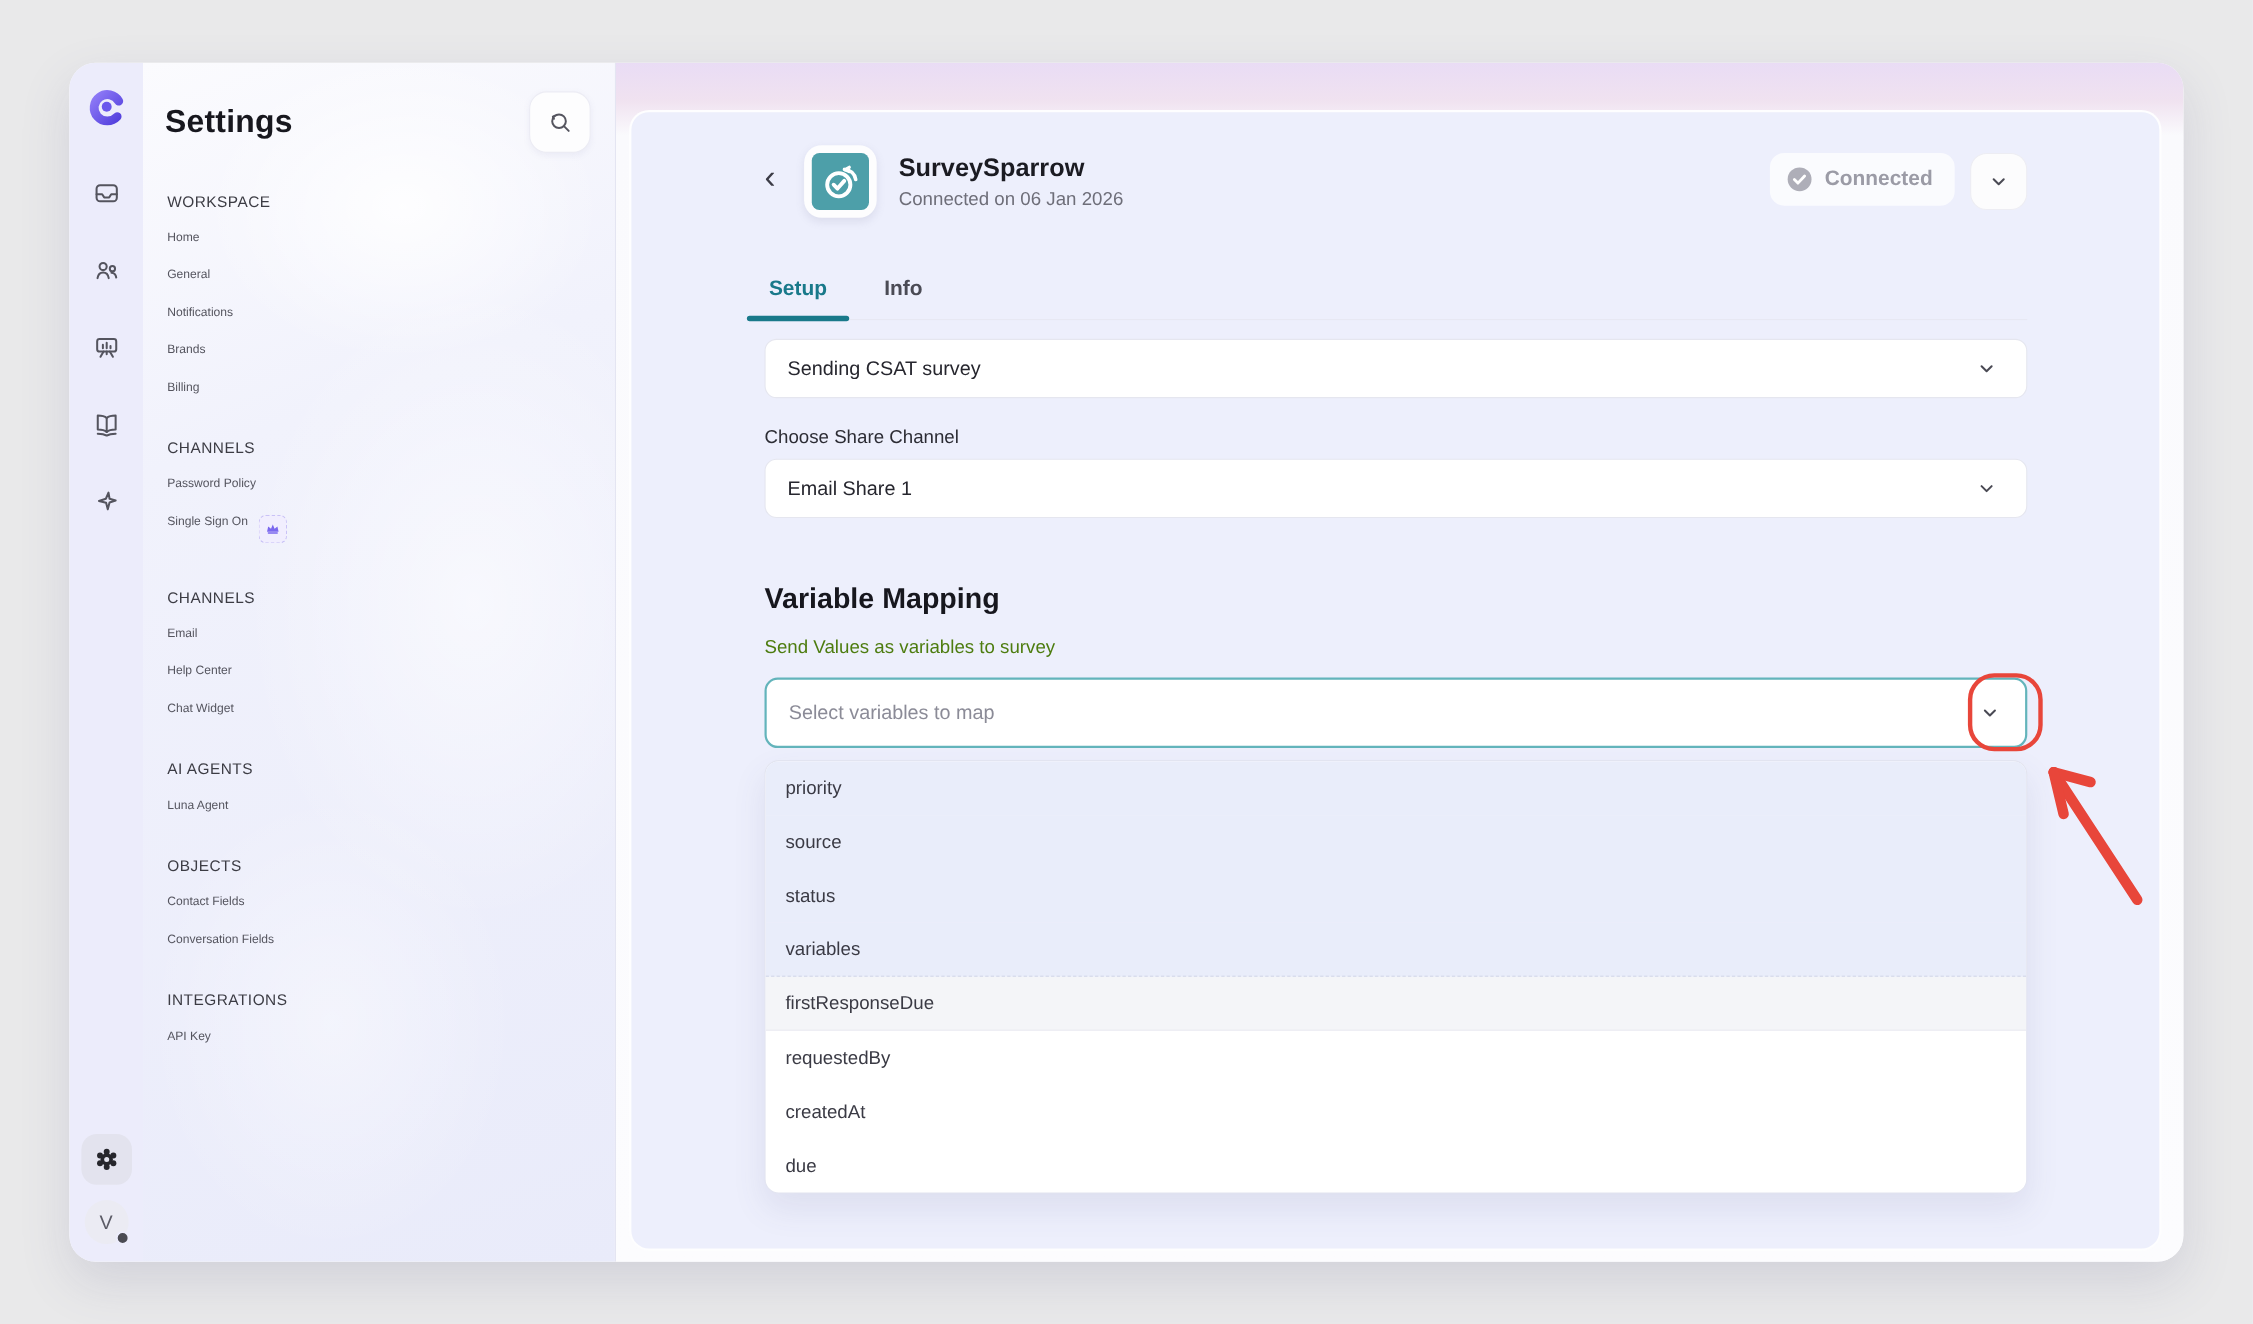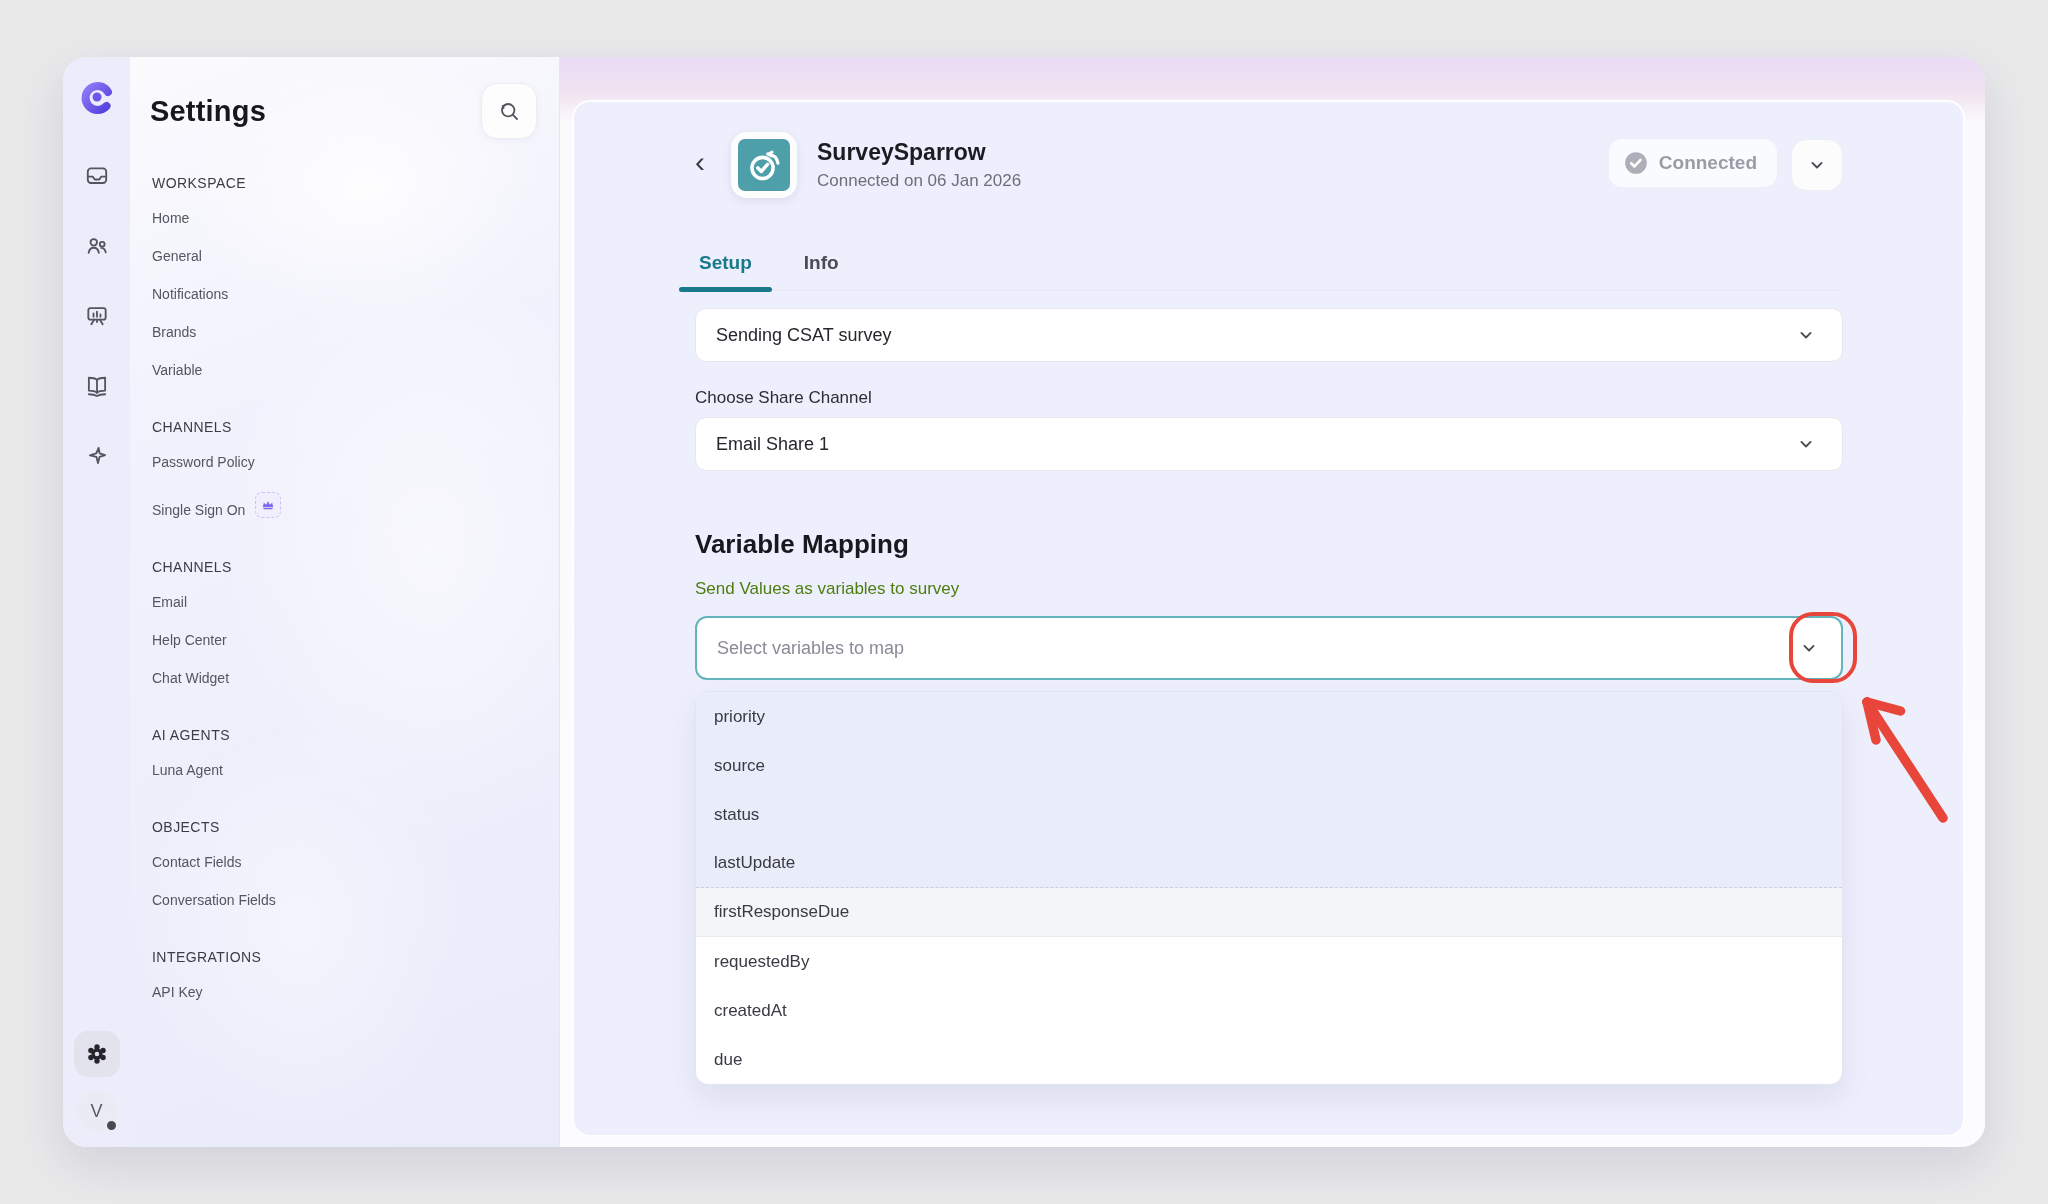--- a/index.html
+++ b/index.html
@@ -44,21 +44,21 @@
     pointer-events:none;
   }
   .side-head{ display:flex; align-items:center; justify-content:space-between; padding:26px 22px 0 20px; position:relative; }
   .side-title{ font-size:29px; font-weight:700; color:#17171e; letter-spacing:.2px; }
   .search-btn{ width:56px; height:56px; border-radius:16px; background:#fdfdfe; border:1px solid #ececf4;
     display:flex; align-items:center; justify-content:center; box-shadow:0 2px 6px rgba(120,120,160,.08); cursor:pointer; }
   .search-btn svg{ width:24px; height:24px; stroke:#55555f; fill:none; stroke-width:1.8; stroke-linecap:round; stroke-linejoin:round; }
   .nav{ position:relative; padding:0 24px 0 22px; margin-top:36px; }
   .nav-label{ font-size:14px; font-weight:400; color:#3c3c44; letter-spacing:.45px; margin:30px 0 8px; }
   .nav-label:first-child{ margin-top:0; }
-  .nav-item{ font-size:14px; color:#55555f; padding:11px 0; cursor:pointer; display:flex; align-items:flex-end; gap:10px; }
+  .nav-item{ font-size:11px; color:#55555f; padding:11px 0; cursor:pointer; display:flex; align-items:flex-start; gap:10px; }
   .crown-badge{ width:26px; height:26px; border-radius:7px; background:#f1eefe; border:1.5px dashed #c9c2f6;
     display:flex; align-items:center; justify-content:center; }
   .crown-badge svg{ width:14px; height:12px; }
   
   .mainwrap{
     flex:1; position:relative;
     background:linear-gradient(180deg,#e9dcf5 0px,#f0e2f0 34px,#fafafd 66px,#fcfcfe 100%);
     padding:43px 20px 10px 12px;
   }
   .card{
@@ -203,21 +203,21 @@
       <div class="nav-item">
           <span>General</span>
         </div>
       <div class="nav-item">
           <span>Notifications</span>
         </div>
       <div class="nav-item">
           <span>Brands</span>
         </div>
       <div class="nav-item">
-          <span>Variable</span>
+          <span>Billing</span>
         </div>
 
       <div class="nav-label">CHANNELS</div>
       <div class="nav-item">
           <span>Password Policy</span>
         </div>
       <div class="nav-item">
         <span>Single Sign On</span>
         <span class="crown-badge">
           <svg viewBox="0 0 24 20">
@@ -328,21 +328,21 @@
             <path d="M14 14l33.5 9"></path>
             <path d="M14 14l9 38"></path>
           </g>
         </svg>
       </div>
 
       <div class="options">
         <div class="opt tint">priority</div>
         <div class="opt tint">source</div>
         <div class="opt tint">status</div>
-        <div class="opt tint-last">lastUpdate</div>
+        <div class="opt tint-last">variables</div>
         <div class="opt hl">firstResponseDue</div>
         <div class="opt">requestedBy</div>
         <div class="opt">createdAt</div>
         <div class="opt">due</div>
       </div>
 
     </div>
   </div>
 </div>
 

